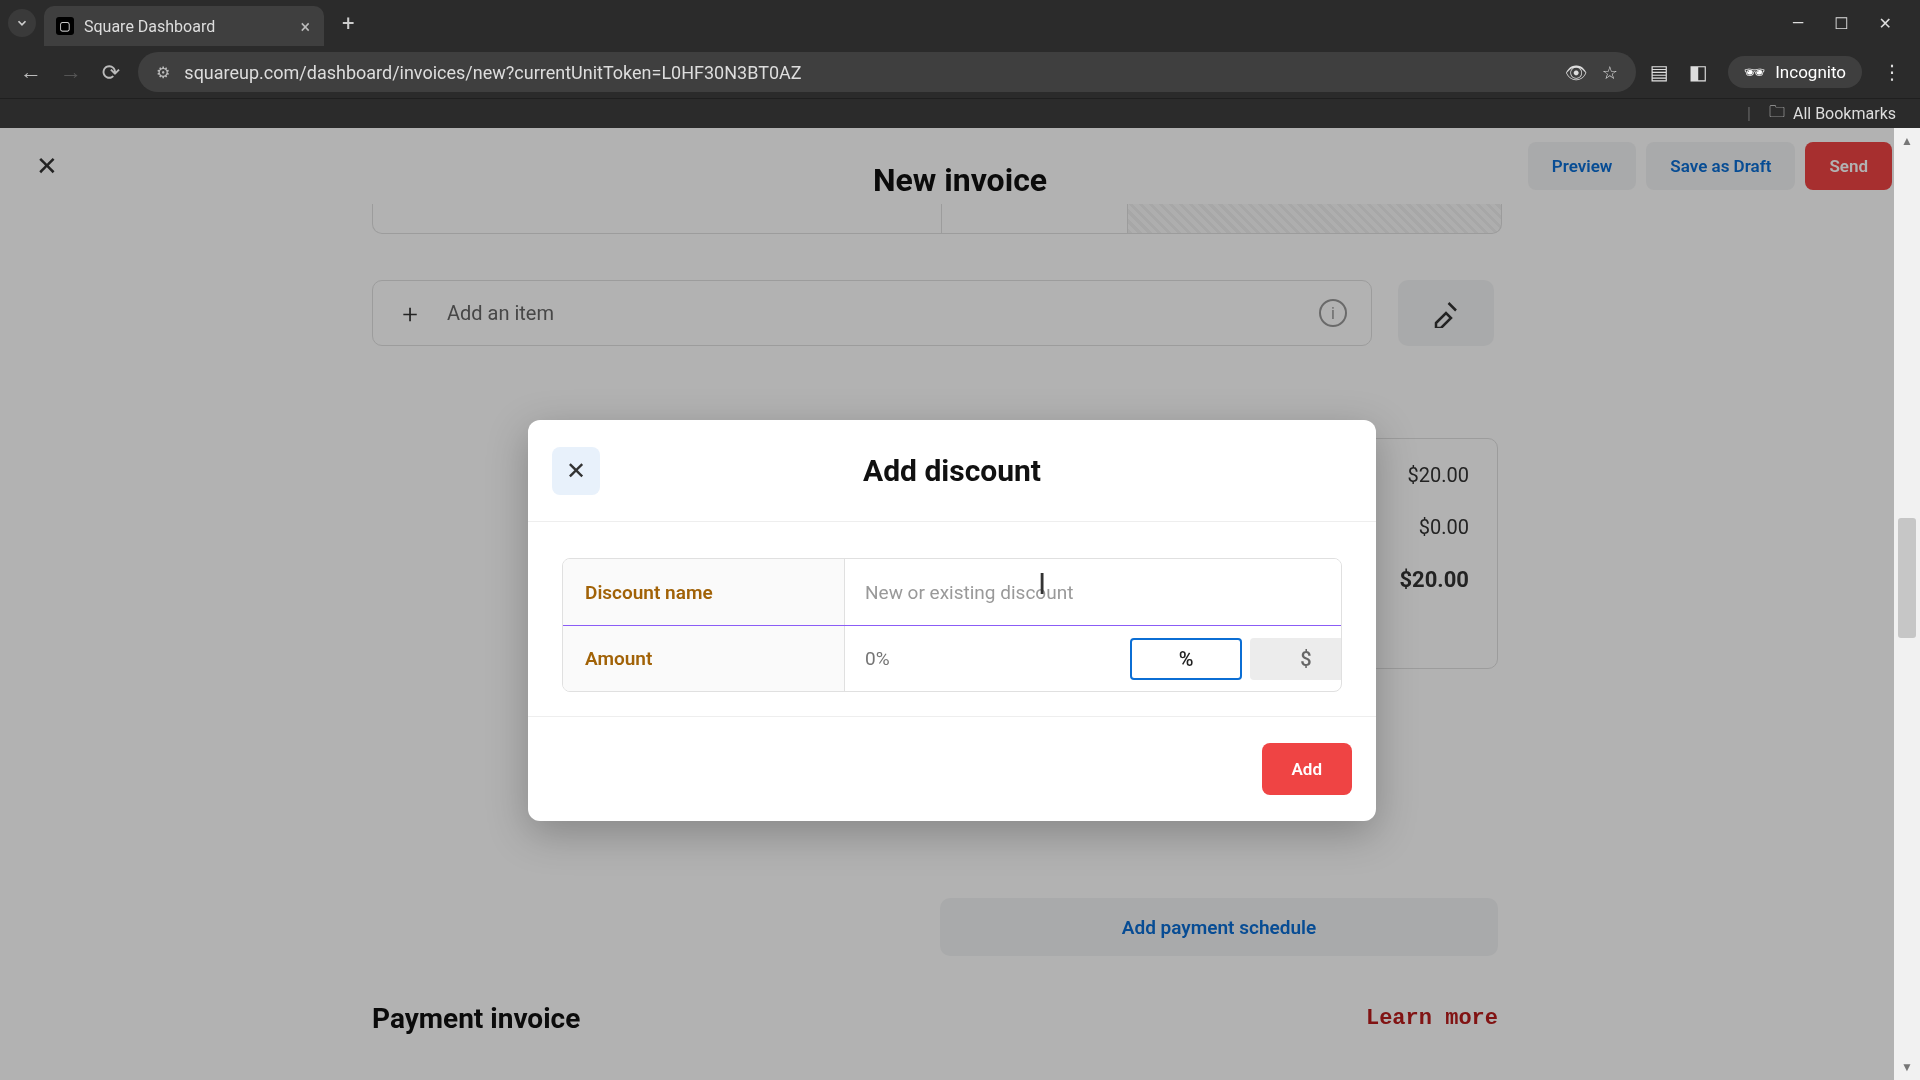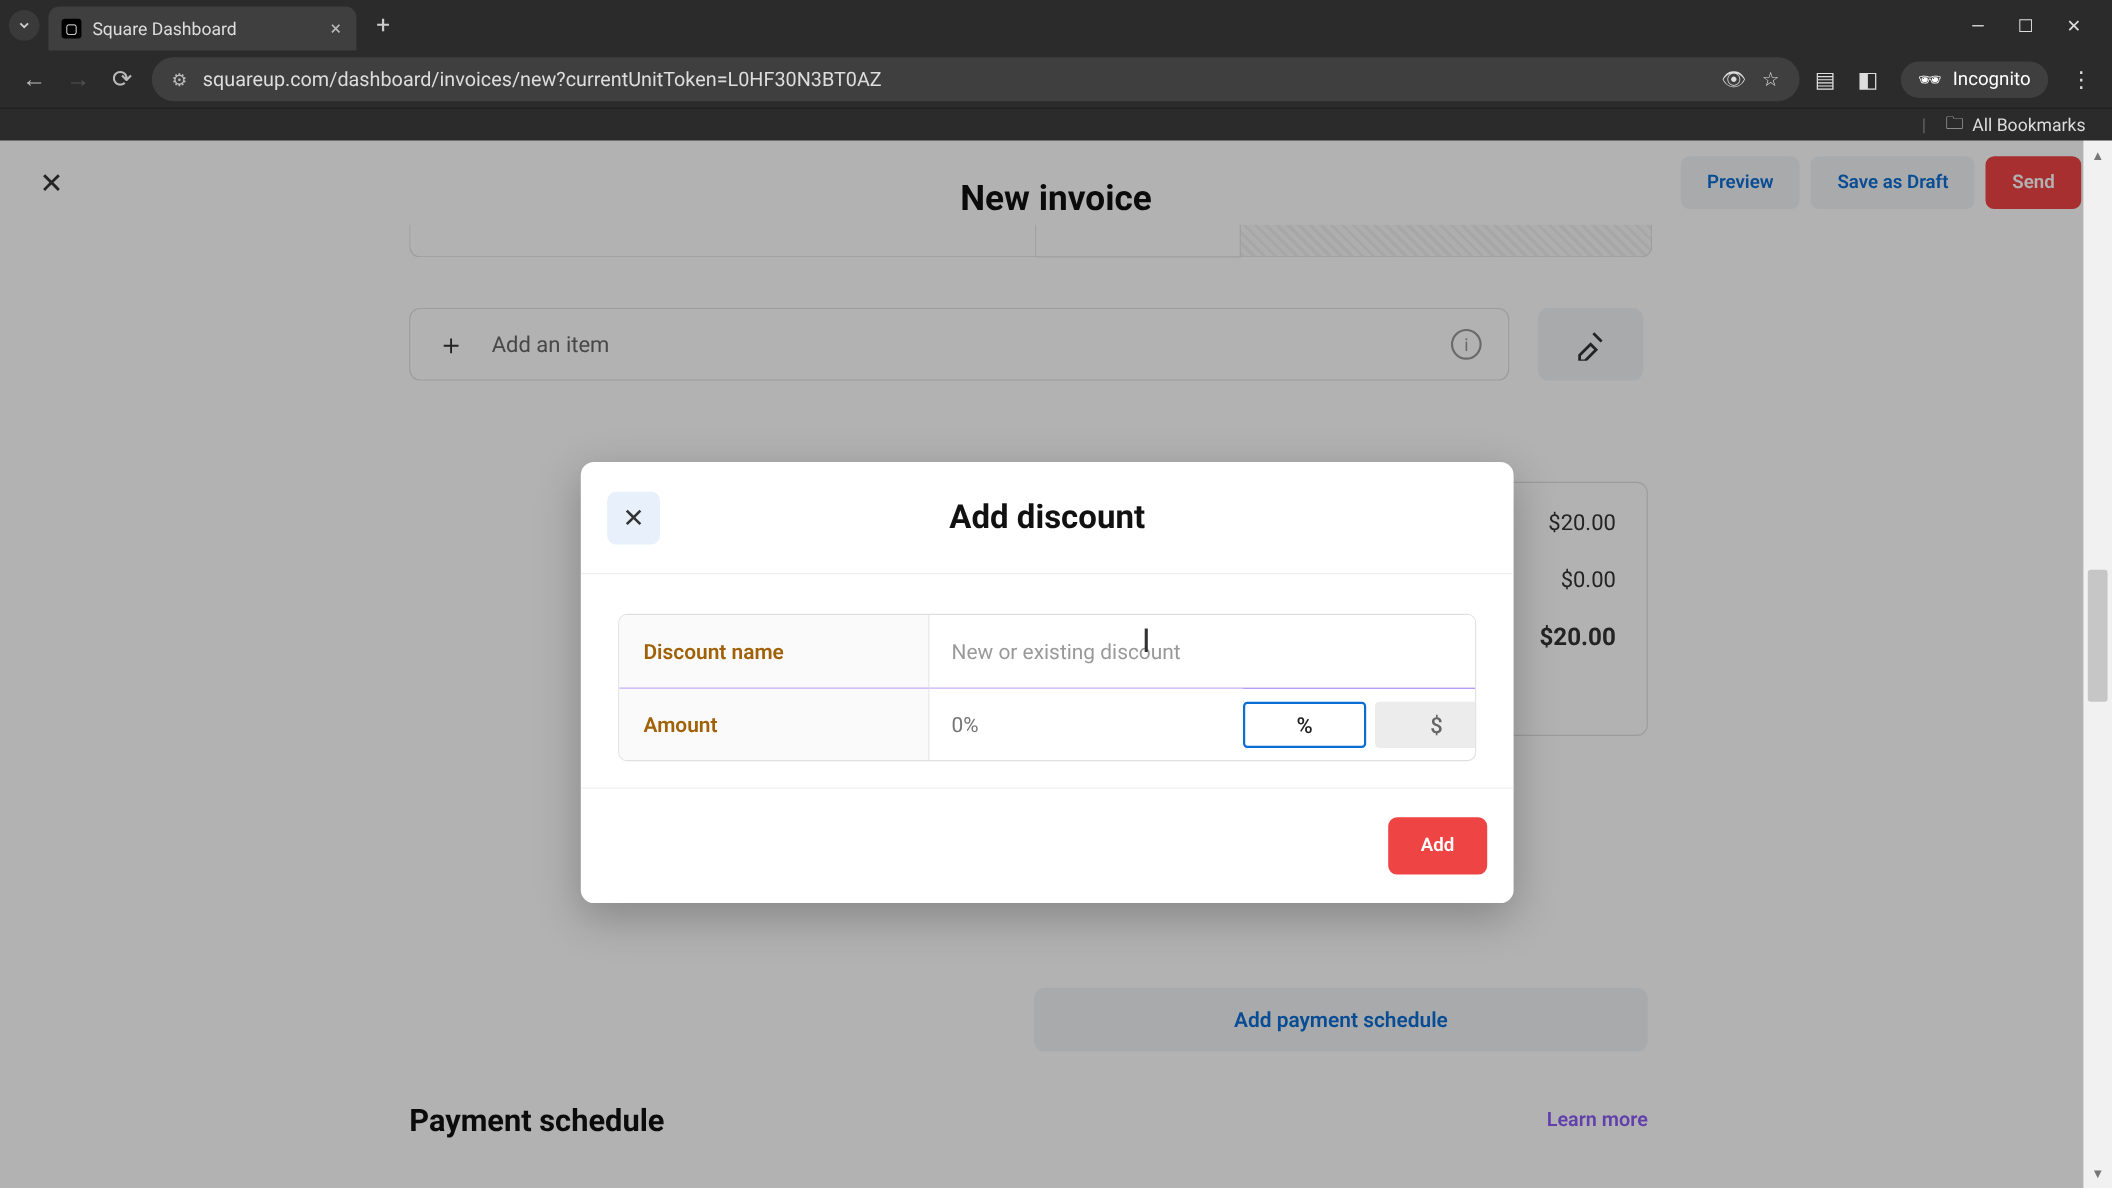--- a/index.html
+++ b/index.html
@@ -46,21 +46,21 @@
 
 .totals-box { position:absolute; left:940px; top:234px; width:558px; border:1px solid #e0e0e0; border-radius:10px; padding:24px 28px; display:flex; flex-direction:column; gap:28px; font-size:20px; }
 .totals-row { display:flex; justify-content:space-between; color:#333; }
 .totals-row.grand { font-weight:700; font-size:22px; }
 .totals-link { color:#0b6ed4; font-weight:600; cursor:pointer; }
 
 .payment-schedule-btn { position:absolute; left:940px; top:694px; width:558px; height:58px; background:#f3f4f5; border-radius:10px; display:flex; align-items:center; justify-content:center; color:#0b6ed4; font-weight:600; font-size:19px; cursor:pointer; }
 
 .payment-options { position:absolute; left:372px; top:798px; width:1126px; display:flex; justify-content:space-between; align-items:center; }
 .payment-options h2 { font-size:28px; font-weight:700; color:#111; }
-.learn-more { color:#8b5cf6; font-weight:600; font-size:18px; cursor:pointer; }
+.learn-more { color:#b91c1c; font-weight:600; font-size:22px; cursor:pointer;font-family:Liberation Mono, monospace; }
 
 
 .row-frag { position:absolute; left:372px; top:0; width:1130px; height:30px; display:flex; }
 .row-frag .c1 { flex:0 0 570px; border:1px solid #e0e0e0; border-top:none; border-bottom-left-radius:10px; }
 .row-frag .c2 { flex:0 0 186px; border:1px solid #e0e0e0; border-top:none; border-left:none; }
 .row-frag .c3 { flex:1; border:1px solid #e0e0e0; border-top:none; border-left:none; border-bottom-right-radius:10px; background:repeating-linear-gradient(45deg,#f0f0f0,#f0f0f0 3px,#fafafa 3px,#fafafa 7px); }
 
 
 .scrim { position:absolute; top:128px; left:0; right:26px; bottom:0; background:rgba(0,0,0,.30); }
 
@@ -181,21 +181,21 @@
     <div class="totals-row grand">
       <span>&nbsp;</span>
       <span>$20.00</span>
     </div>
     <div class="totals-link">Add late fee</div>
   </div>
 
   <div class="payment-schedule-btn">Add payment schedule</div>
 
   <div class="payment-options">
-    <h2>Payment schedule</h2>
+    <h2>Payment invoice</h2>
     <span class="learn-more">Learn more</span>
   </div>
 </div>
 
 <div class="fake-scroll">
   <div class="arrow">▲</div>
   <div class="thumb"></div>
   <div class="arrow" style="position:absolute;bottom:0;width:100%;">▼</div>
 </div>
 

